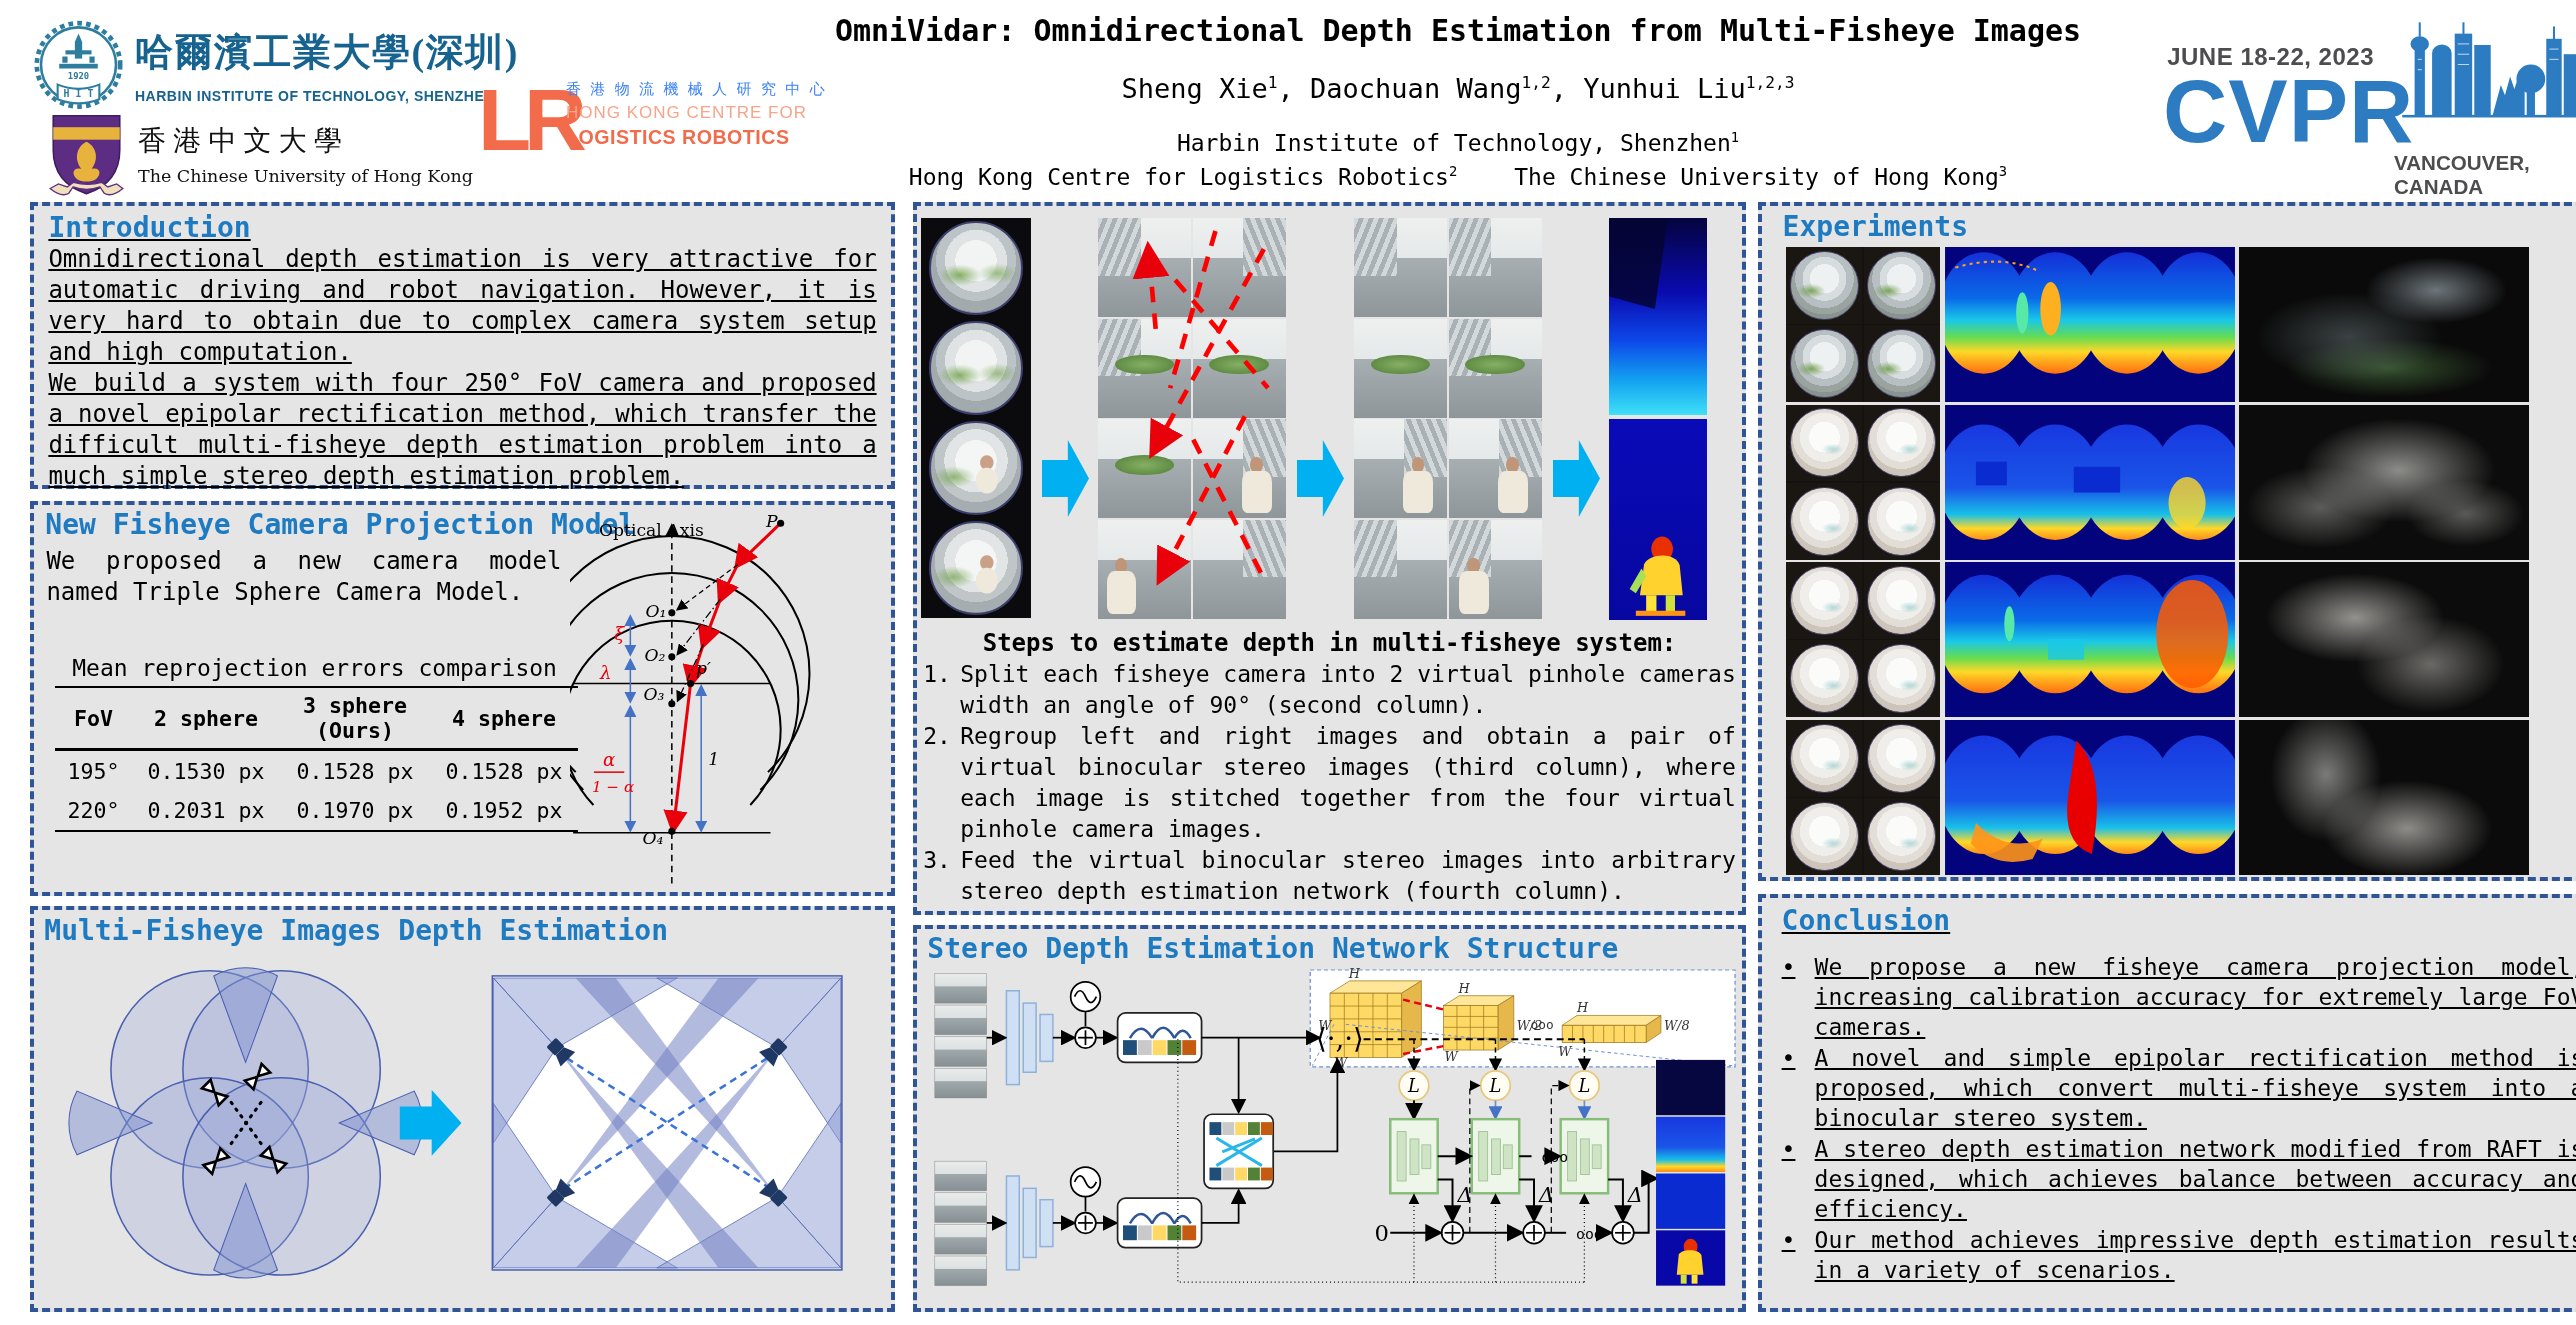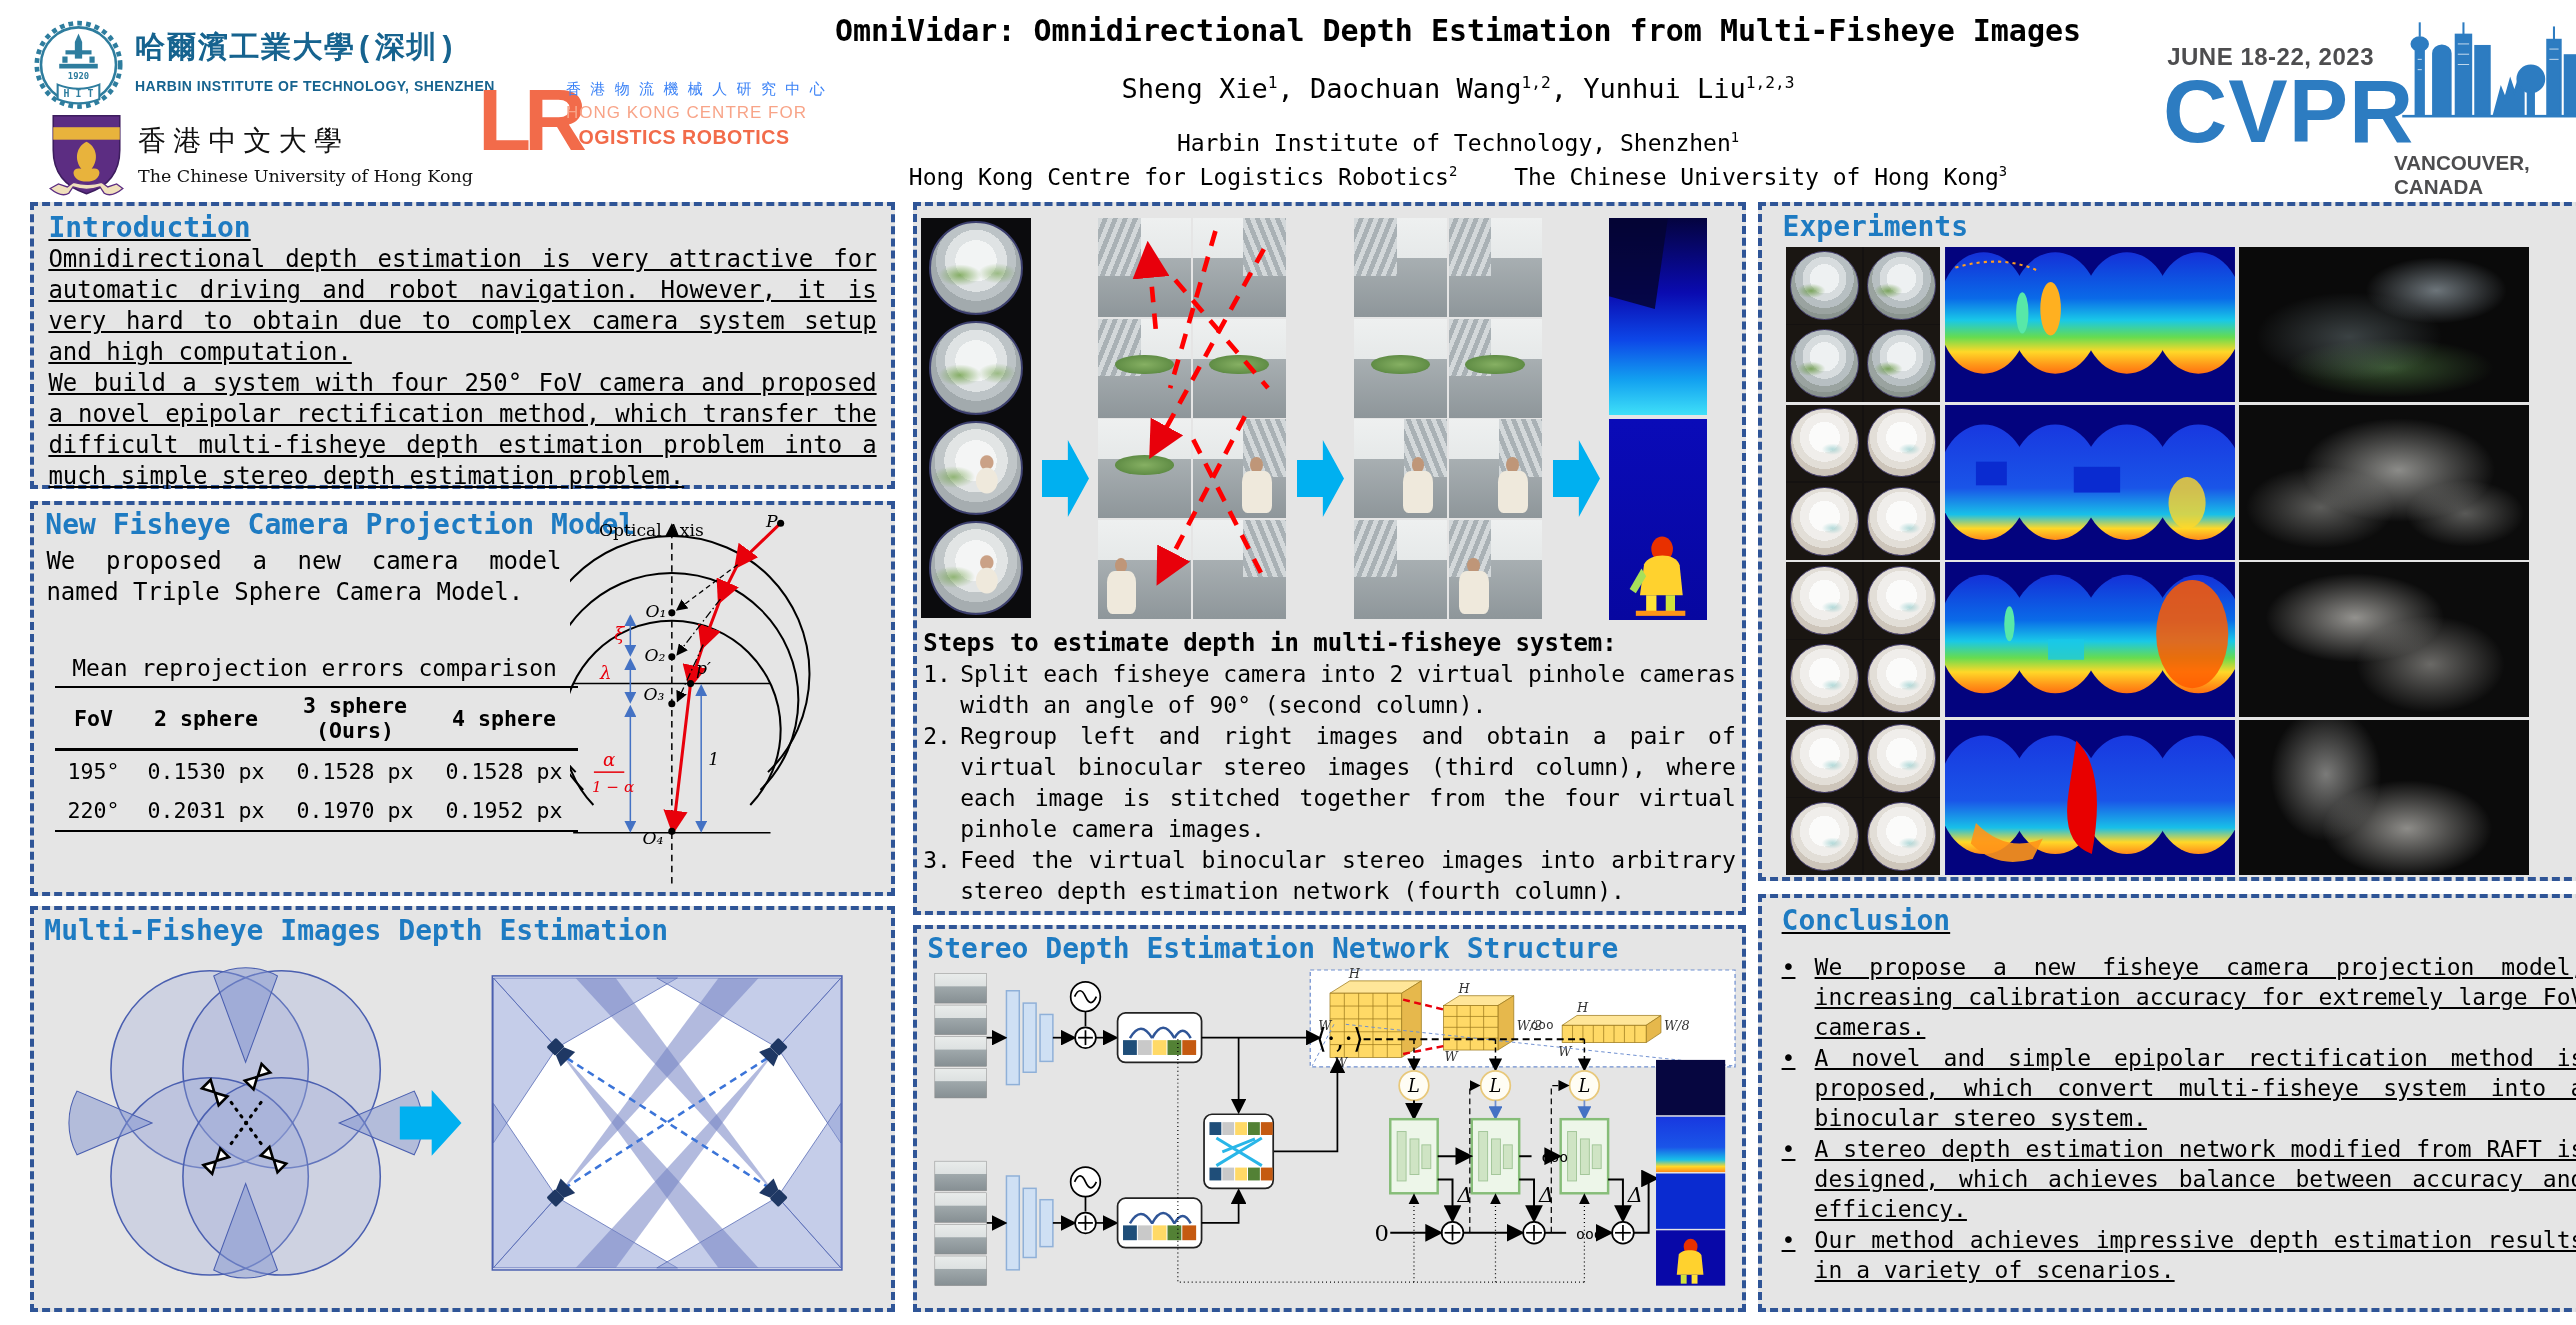--- a/index.html
+++ b/index.html
@@ -10,21 +10,21 @@
   .bh{font-weight:bold;font-size:28px;line-height:1.15;color:#1E7BC2;white-space:nowrap;}
   .jt{font-size:24px;line-height:31px;text-align:justify;color:#000;}
   sup.s{font-size:60%;vertical-align:super;line-height:0;}
   
   #title{left:747px;top:13.4px;width:1422px;text-align:center;font-weight:bold;font-size:30px;white-space:nowrap;}
   #authors{left:747px;top:73px;width:1422px;text-align:center;font-size:27px;}
   #affil1{left:747px;top:130px;width:1422px;text-align:center;font-size:23px;}
   #affil2{left:747px;top:164px;width:1422px;text-align:center;font-size:23px;}
   #affil2 span.gap{display:inline-block;width:57px;}
   #hit-text{left:135px;top:27px;color:#16638F;}
-  #hit-text .cn{font-size:30px;font-weight:bold;letter-spacing:1.5px;font-family:Liberation Mono, monospace;}
+  #hit-text .cn{font-size:38px;font-weight:bold;letter-spacing:1.5px;font-family:Liberation Serif, serif;}
   #hit-text .en{font-size:14px;font-weight:bold;letter-spacing:0.5px;margin-top:10.3px;font-family:"Liberation Sans",sans-serif;}
   #cuhk-text{left:138px;top:122px;color:#111;}
   #cuhk-text .cn{font-size:28px;letter-spacing:7.2px;font-family:"DejaVu Serif",serif;}
   #cuhk-text .en{font-size:17.5px;margin-top:6.2px;font-family:"DejaVu Serif",serif;}
   #lr-mark{left:478px;top:76px;font-family:"Liberation Sans",sans-serif;font-weight:800;
            font-size:87px;line-height:1;color:#F26B4A;letter-spacing:-7.2px;}
   #lr-text{left:566px;top:80px;font-family:"Liberation Sans",sans-serif;}
   #lr-text .cn{font-size:15px;color:#3b82f6;letter-spacing:2.6px;}
   #lr-text .en1{font-size:17px;color:#F8A488;letter-spacing:1px;margin-top:4.1px;font-weight:400;}
   #lr-text .en2{font-size:19.6px;color:#F26B4A;font-weight:bold;letter-spacing:0.5px;margin-top:3.1px;}
@@ -70,21 +70,21 @@
   .ph .fig::before{content:"";position:absolute;left:30%;top:0;width:34%;height:26%;border-radius:50%;background:#bf9678;}
   .ph .fig::after{content:"";position:absolute;left:8%;top:22%;width:80%;height:70%;border-radius:26% 26% 18% 18%;background:#efe9dc;}
   .flow-arrow{position:absolute;width:47px;height:77px;background:#00B0F0;
       clip-path:polygon(0% 26%,55% 26%,55% 0%,100% 50%,55% 100%,55% 74%,0% 74%);}
   .dep{position:relative;width:98px;overflow:hidden;}
   .dep.d1{height:197px;background:linear-gradient(180deg,#04033f 0%,#0a0bb0 38%,#0d47e8 62%,#12a0f0 82%,#3fe0f8 100%);}
   .dep.d1::before{content:"";position:absolute;left:0;top:0;width:60%;height:46%;background:#050533;
       clip-path:polygon(0 0,100% 0,78% 100%,0 86%);opacity:.85;}
   .dep.d2{height:201px;background:linear-gradient(180deg,#0a0bb8 0%,#0707a0 100%);}
   .steps{position:absolute;left:6.2px;right:6.2px;}
-  .steps .st{font-weight:bold;font-size:24px;line-height:32px;}
+  .steps .st{font-weight:bold;font-size:24px;line-height:32px;text-align:center;}
   .step{display:flex;font-size:23px;line-height:31px;}
   .step .n{flex:0 0 37px;}
   .step .t{flex:1;text-align:justify;}
   
   .exp-grid{position:absolute;left:24px;top:41px;display:flex;flex-direction:column;gap:2.6px;}
   .exp-row{display:flex;gap:4.6px;height:155px;}
   .exp-fes{width:154px;display:grid;grid-template-columns:1fr 1fr;grid-template-rows:1fr 1fr;gap:1.5px;background:#141110;}
   .exp-fe{display:grid;place-items:center;background:#1a1612;}
   .exp-fe i{display:block;width:69px;height:69px;border-radius:50%;border:1.5px solid #46406e;box-sizing:border-box;
      background:radial-gradient(20.6px 10.3px at 30% 58%, rgba(100,150,62,.8), transparent 70%),

